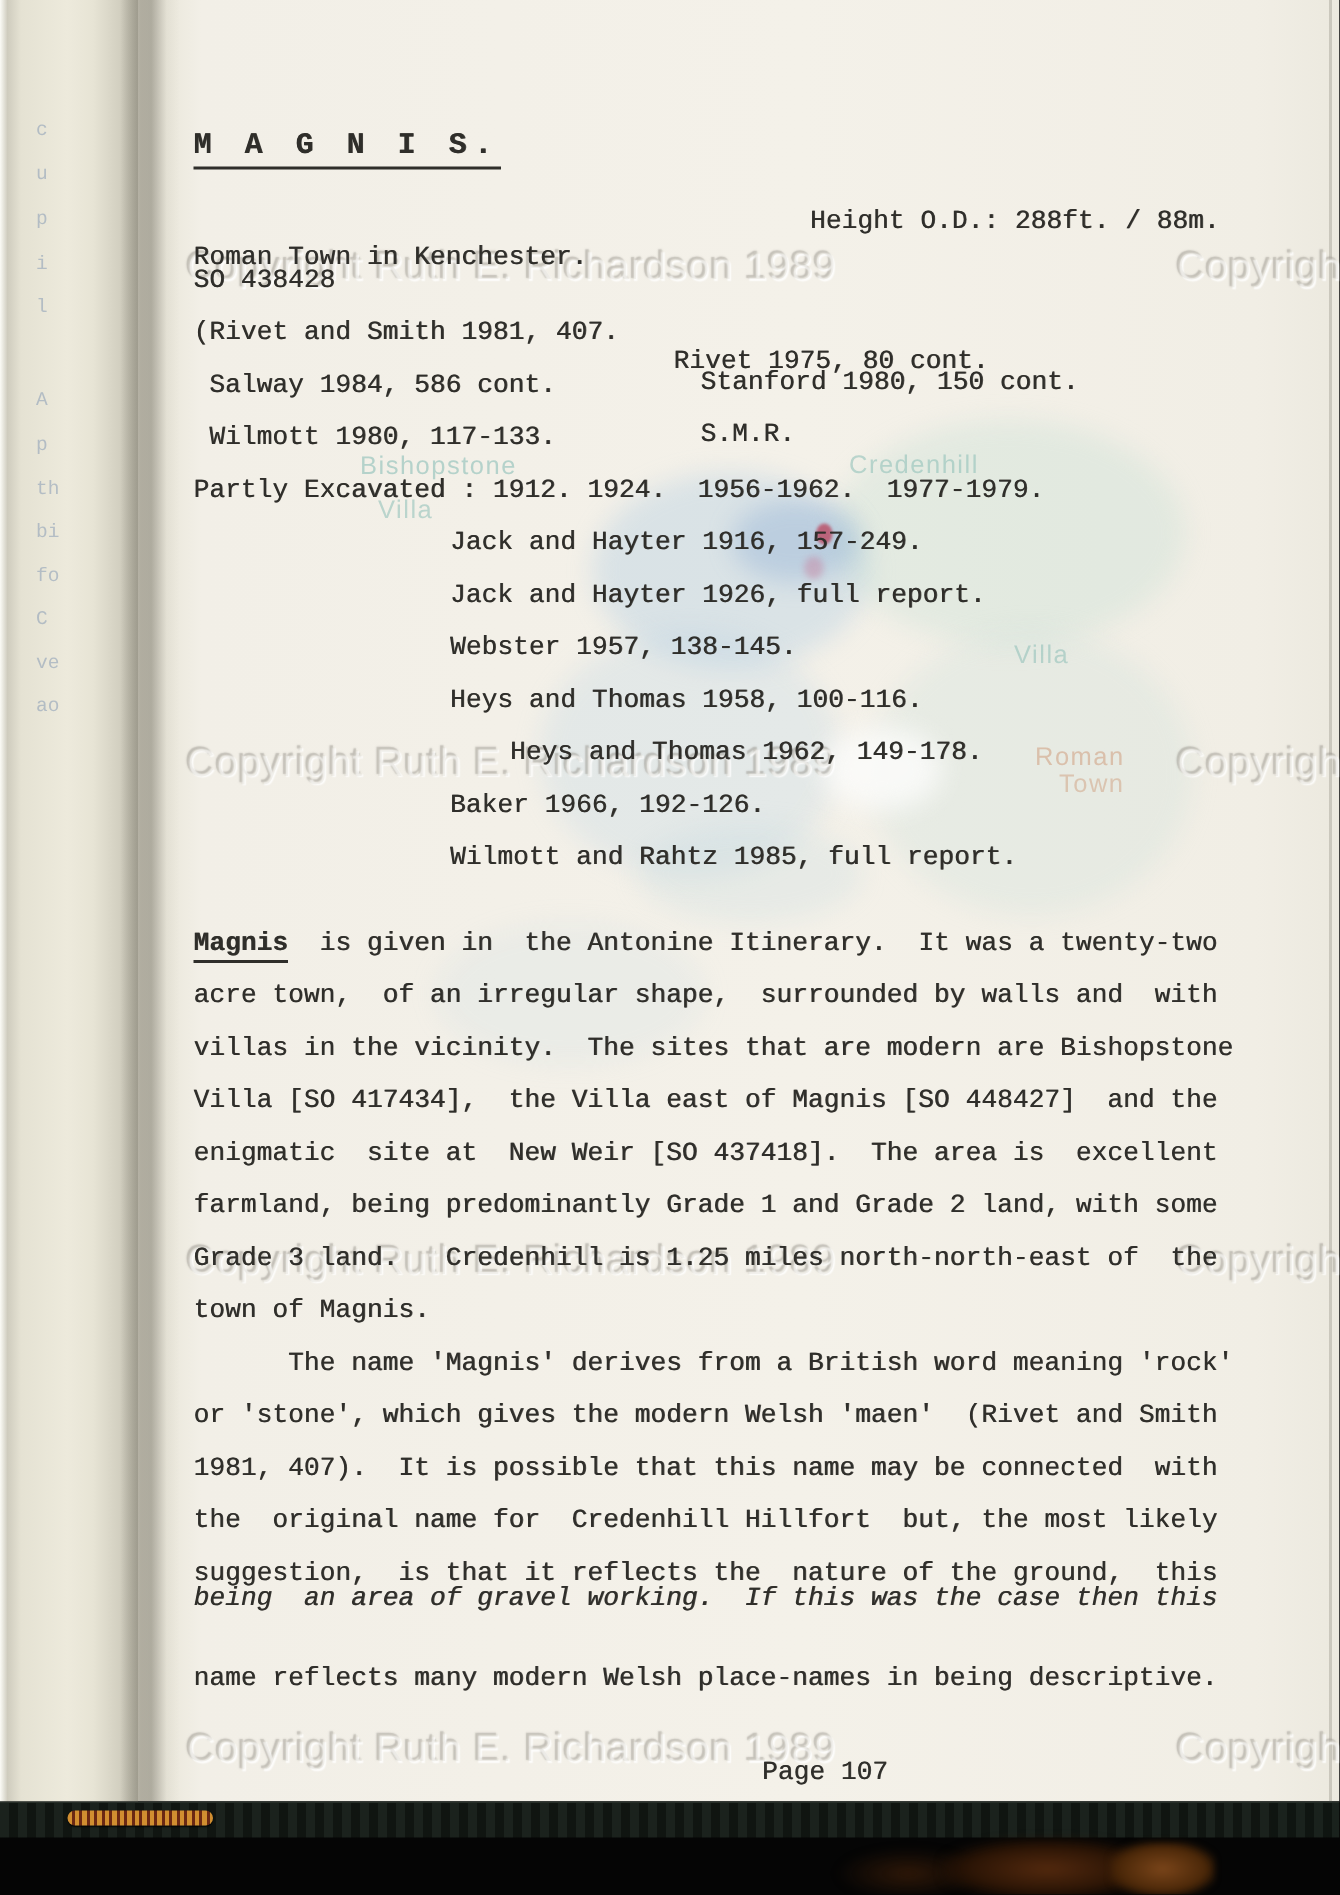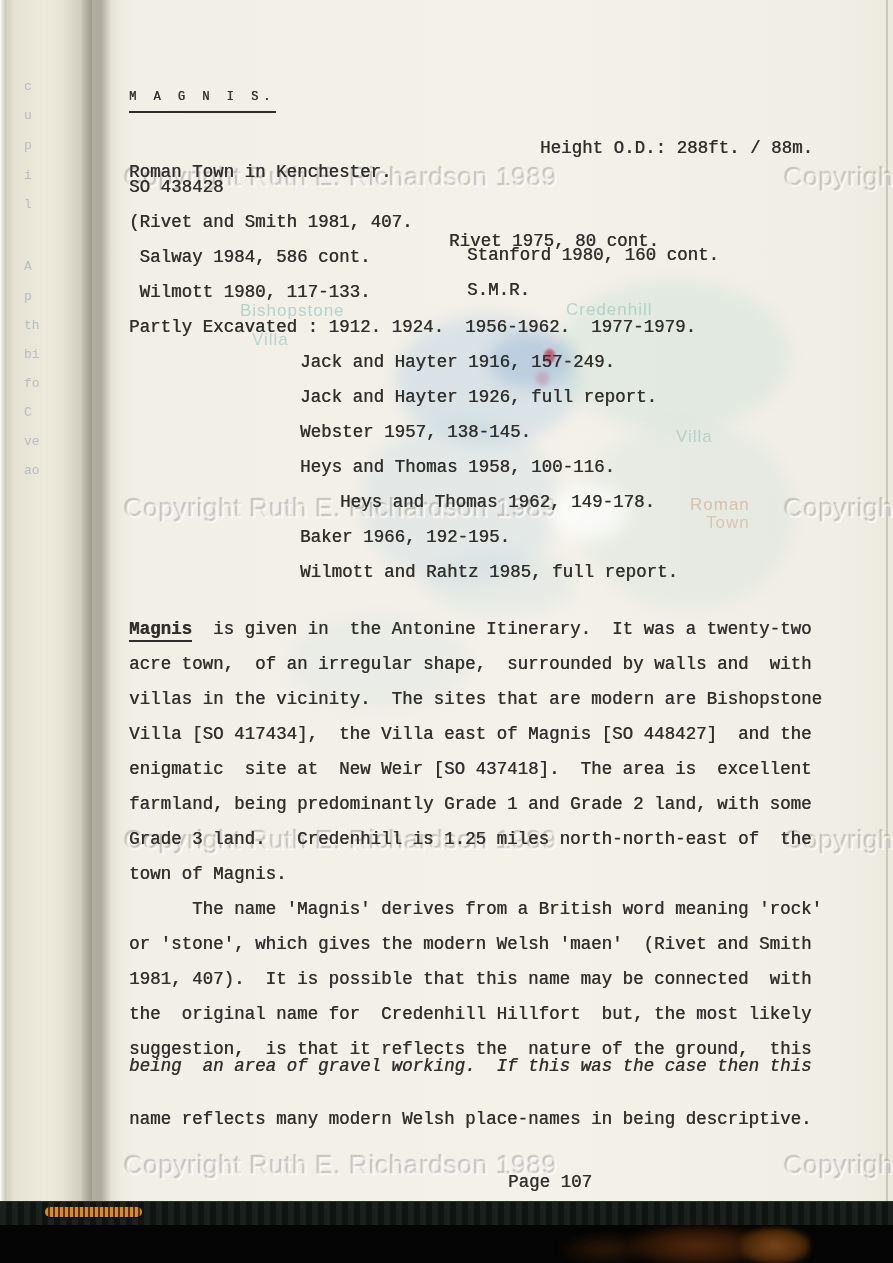--- a/index.html
+++ b/index.html
@@ -52,21 +52,21 @@
     letter-spacing:.5px;
   }
   
   .tl{
     position:absolute;left:129px;
     font:17.5px/21px "Liberation Mono","DejaVu Sans Mono",monospace;
     color:#2f2e2a;white-space:pre;
     text-shadow:0.4px 0 0 rgba(47,46,42,.8);
   }
   .title{
-    font-weight:normal;font-size:12px;letter-spacing:5px;
+    font-weight:bold;font-size:20px;letter-spacing:5px;
     border-bottom:2.5px solid #2f2e2a;padding:0 1px 3px 0;
   }
   .lead{font-weight:bold;border-bottom:2px solid #2f2e2a;padding-bottom:1px;}
 </style>
 </head>
 <body>
 
 <div class="abs prev-strip"></div>
 <div class="abs page"></div>
 <div class="abs gutter"></div>
@@ -121,32 +121,32 @@
 <div>
   <div class="tl title" style="top:87px;">M A G N I S.</div>
 
   <div class="tl" style="top:131px;margin-top:46px;">SO 438428</div>
   <div class="tl" style="left:540px;top:138px;">Height O.D.: 288ft. / 88m.</div>
   <div class="tl" style="top:162px;">Roman Town in Kenchester.</div>
 
   <div class="tl" style="top:212px;">(Rivet and Smith 1981, 407.</div>
   <div class="tl" style="left:449px;top:210px;margin-top:21px;">Rivet 1975, 80 cont.</div>
   <div class="tl" style="top:247px;"> Salway 1984, 586 cont.</div>
-  <div class="tl" style="left:467px;top:245px;">Stanford 1980, 160 cont.</div>
+  <div class="tl" style="left:467px;top:245px;">Stanford 1980, 150 cont.</div>
   <div class="tl" style="top:282px;"> Wilmott 1980, 117-133.</div>
   <div class="tl" style="left:467px;top:280px;">S.M.R.</div>
 
   <div class="tl" style="top:317px;">Partly Excavated : 1912. 1924.  1956-1962.  1977-1979.</div>
 
   <div class="tl" style="left:300px;top:352px;">Jack and Hayter 1916, 157-249.</div>
   <div class="tl" style="left:300px;top:387px;">Jack and Hayter 1926, full report.</div>
   <div class="tl" style="left:300px;top:422px;">Webster 1957, 138-145.</div>
   <div class="tl" style="left:300px;top:457px;">Heys and Thomas 1958, 100-116.</div>
   <div class="tl" style="left:300px;top:492px;margin-left:40px;">Heys and Thomas 1962, 149-178.</div>
-  <div class="tl" style="left:300px;top:527px;">Baker 1966, 192-195.</div>
+  <div class="tl" style="left:300px;top:527px;">Baker 1966, 192-126.</div>
   <div class="tl" style="left:300px;top:562px;">Wilmott and Rahtz 1985, full report.</div>
 
   <div class="tl" style="top:619px;"><span class="lead">Magnis</span><span>  is given in  the Antonine Itinerary.  It was a twenty-two</span></div>
   <div class="tl" style="top:654px;">acre town,  of an irregular shape,  surrounded by walls and  with</div>
   <div class="tl" style="top:689px;">villas in the vicinity.  The sites that are modern are Bishopstone</div>
   <div class="tl" style="top:724px;">Villa [SO 417434],  the Villa east of Magnis [SO 448427]  and the</div>
   <div class="tl" style="top:759px;">enigmatic  site at  New Weir [SO 437418].  The area is  excellent</div>
   <div class="tl" style="top:794px;">farmland, being predominantly Grade 1 and Grade 2 land, with some</div>
   <div class="tl" style="top:829px;">Grade 3 land.   Credenhill is 1.25 miles north-north-east of  the</div>
   <div class="tl" style="top:864px;">town of Magnis.</div>

